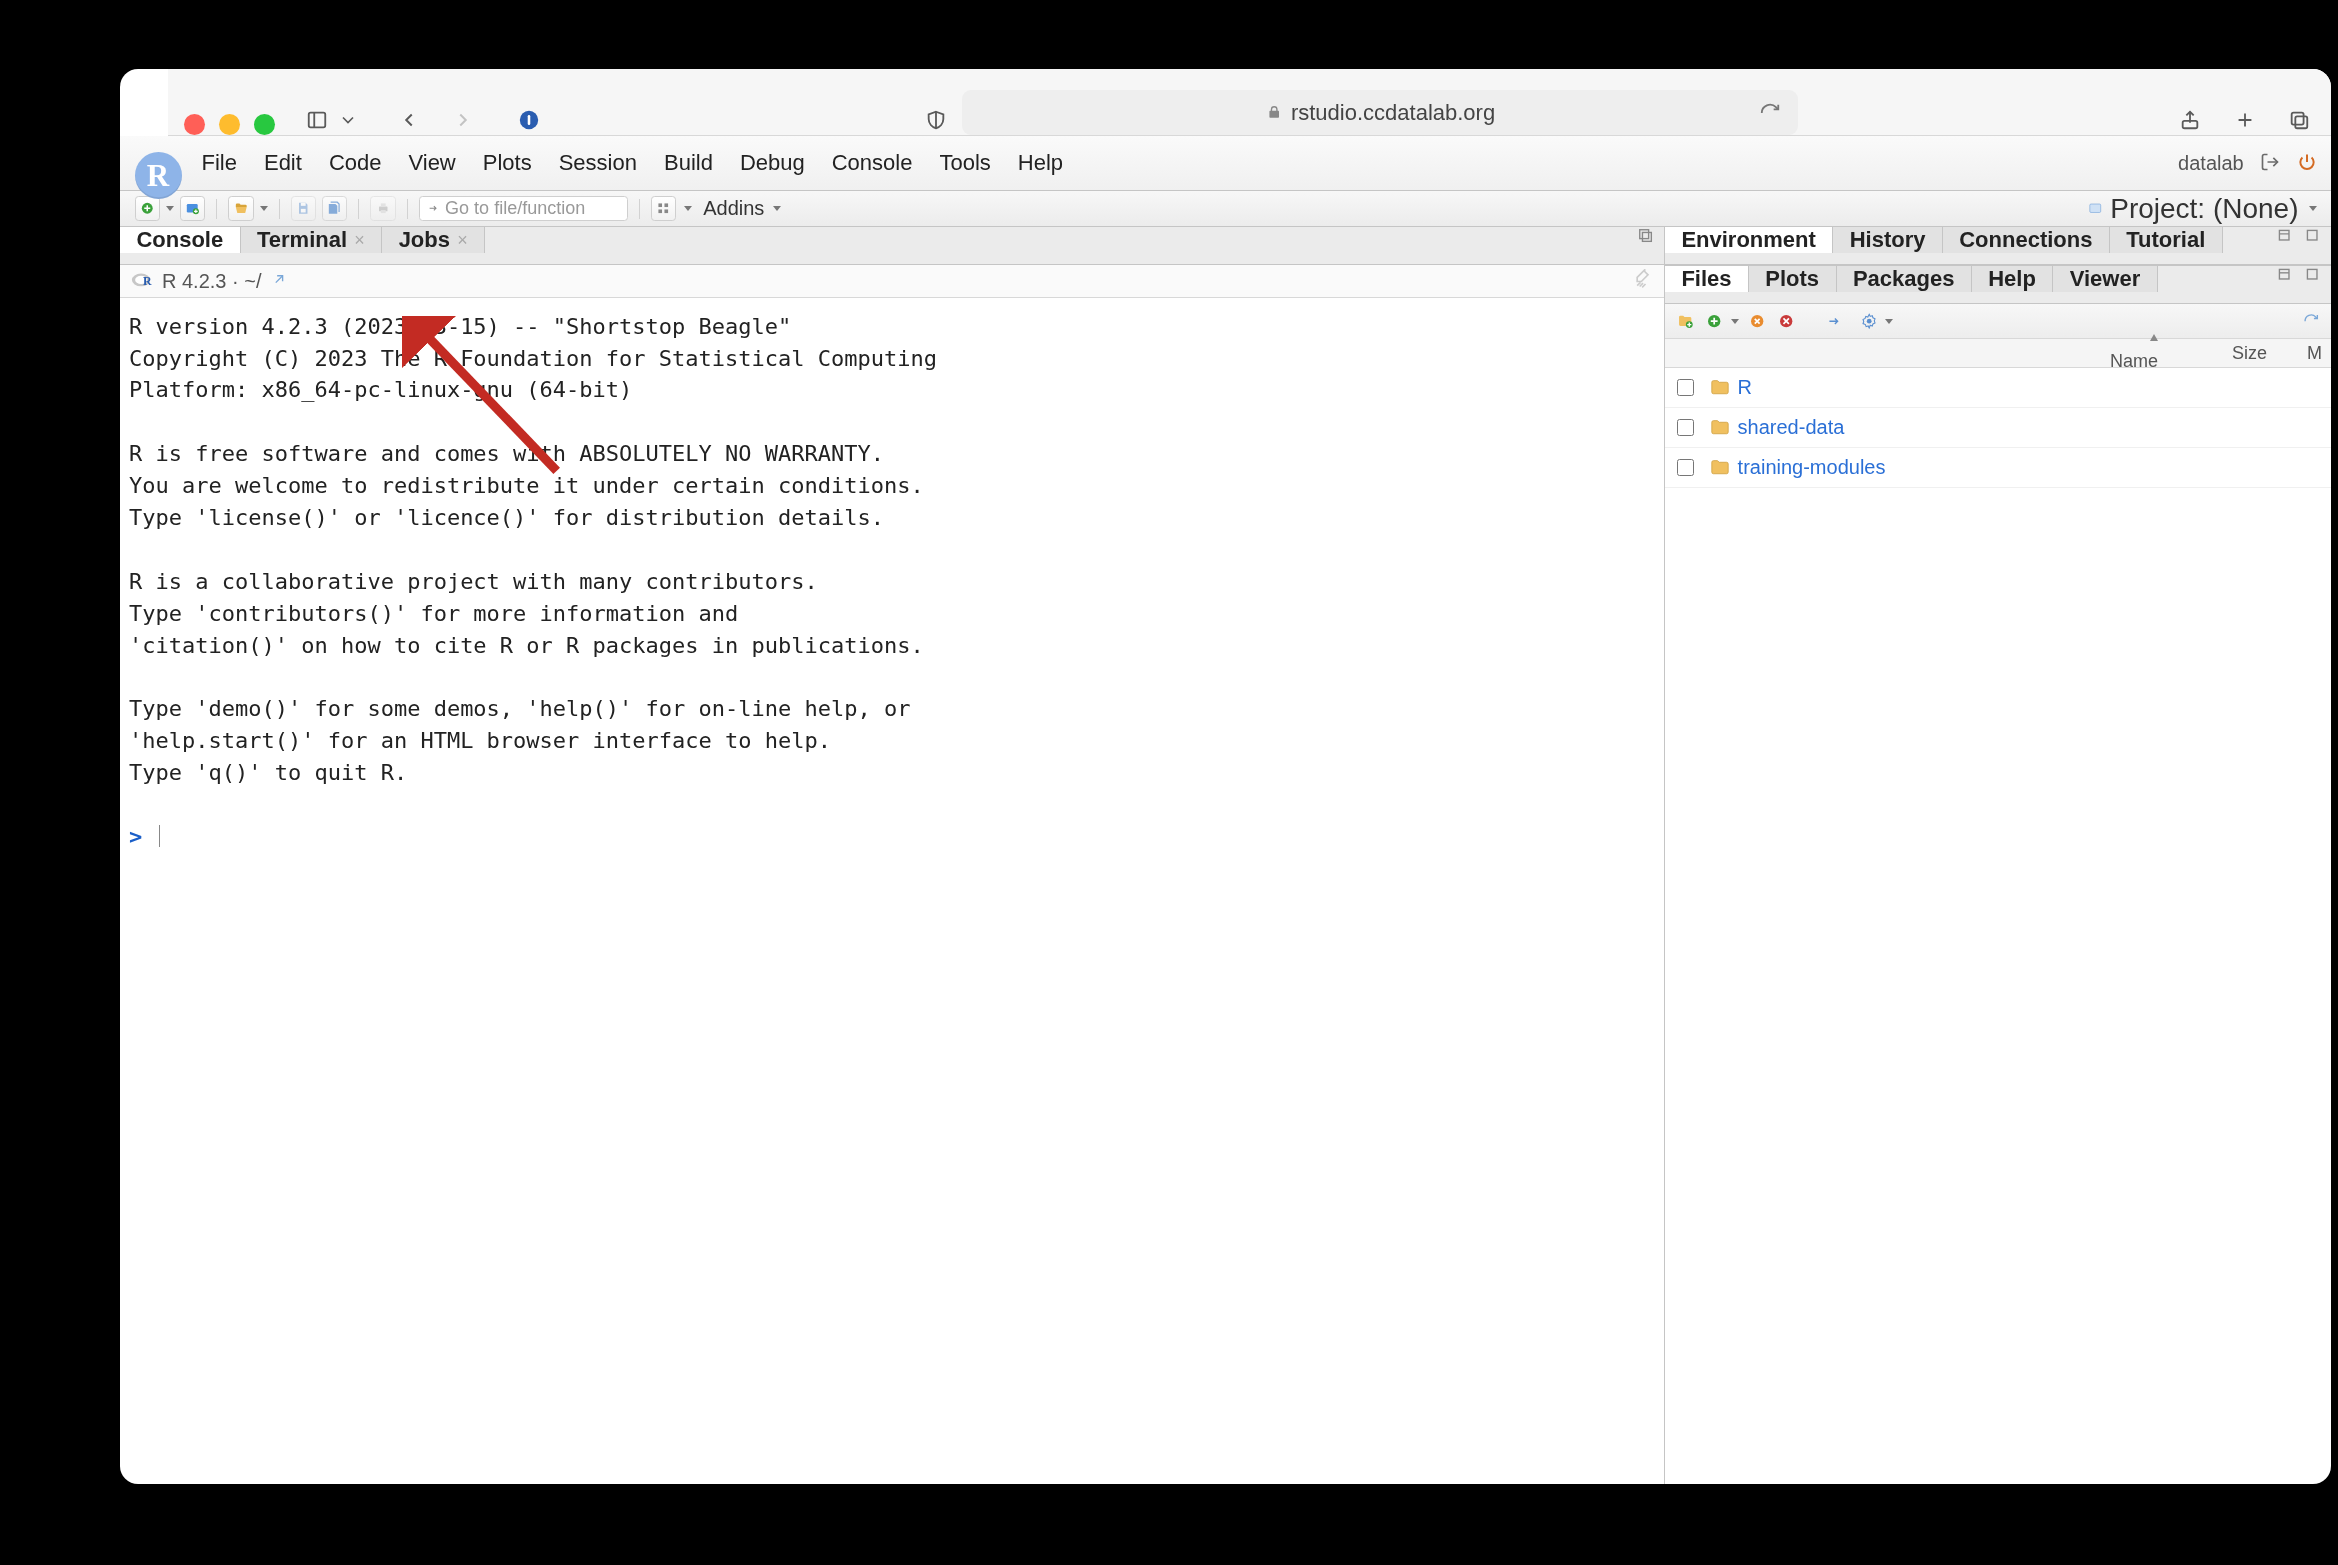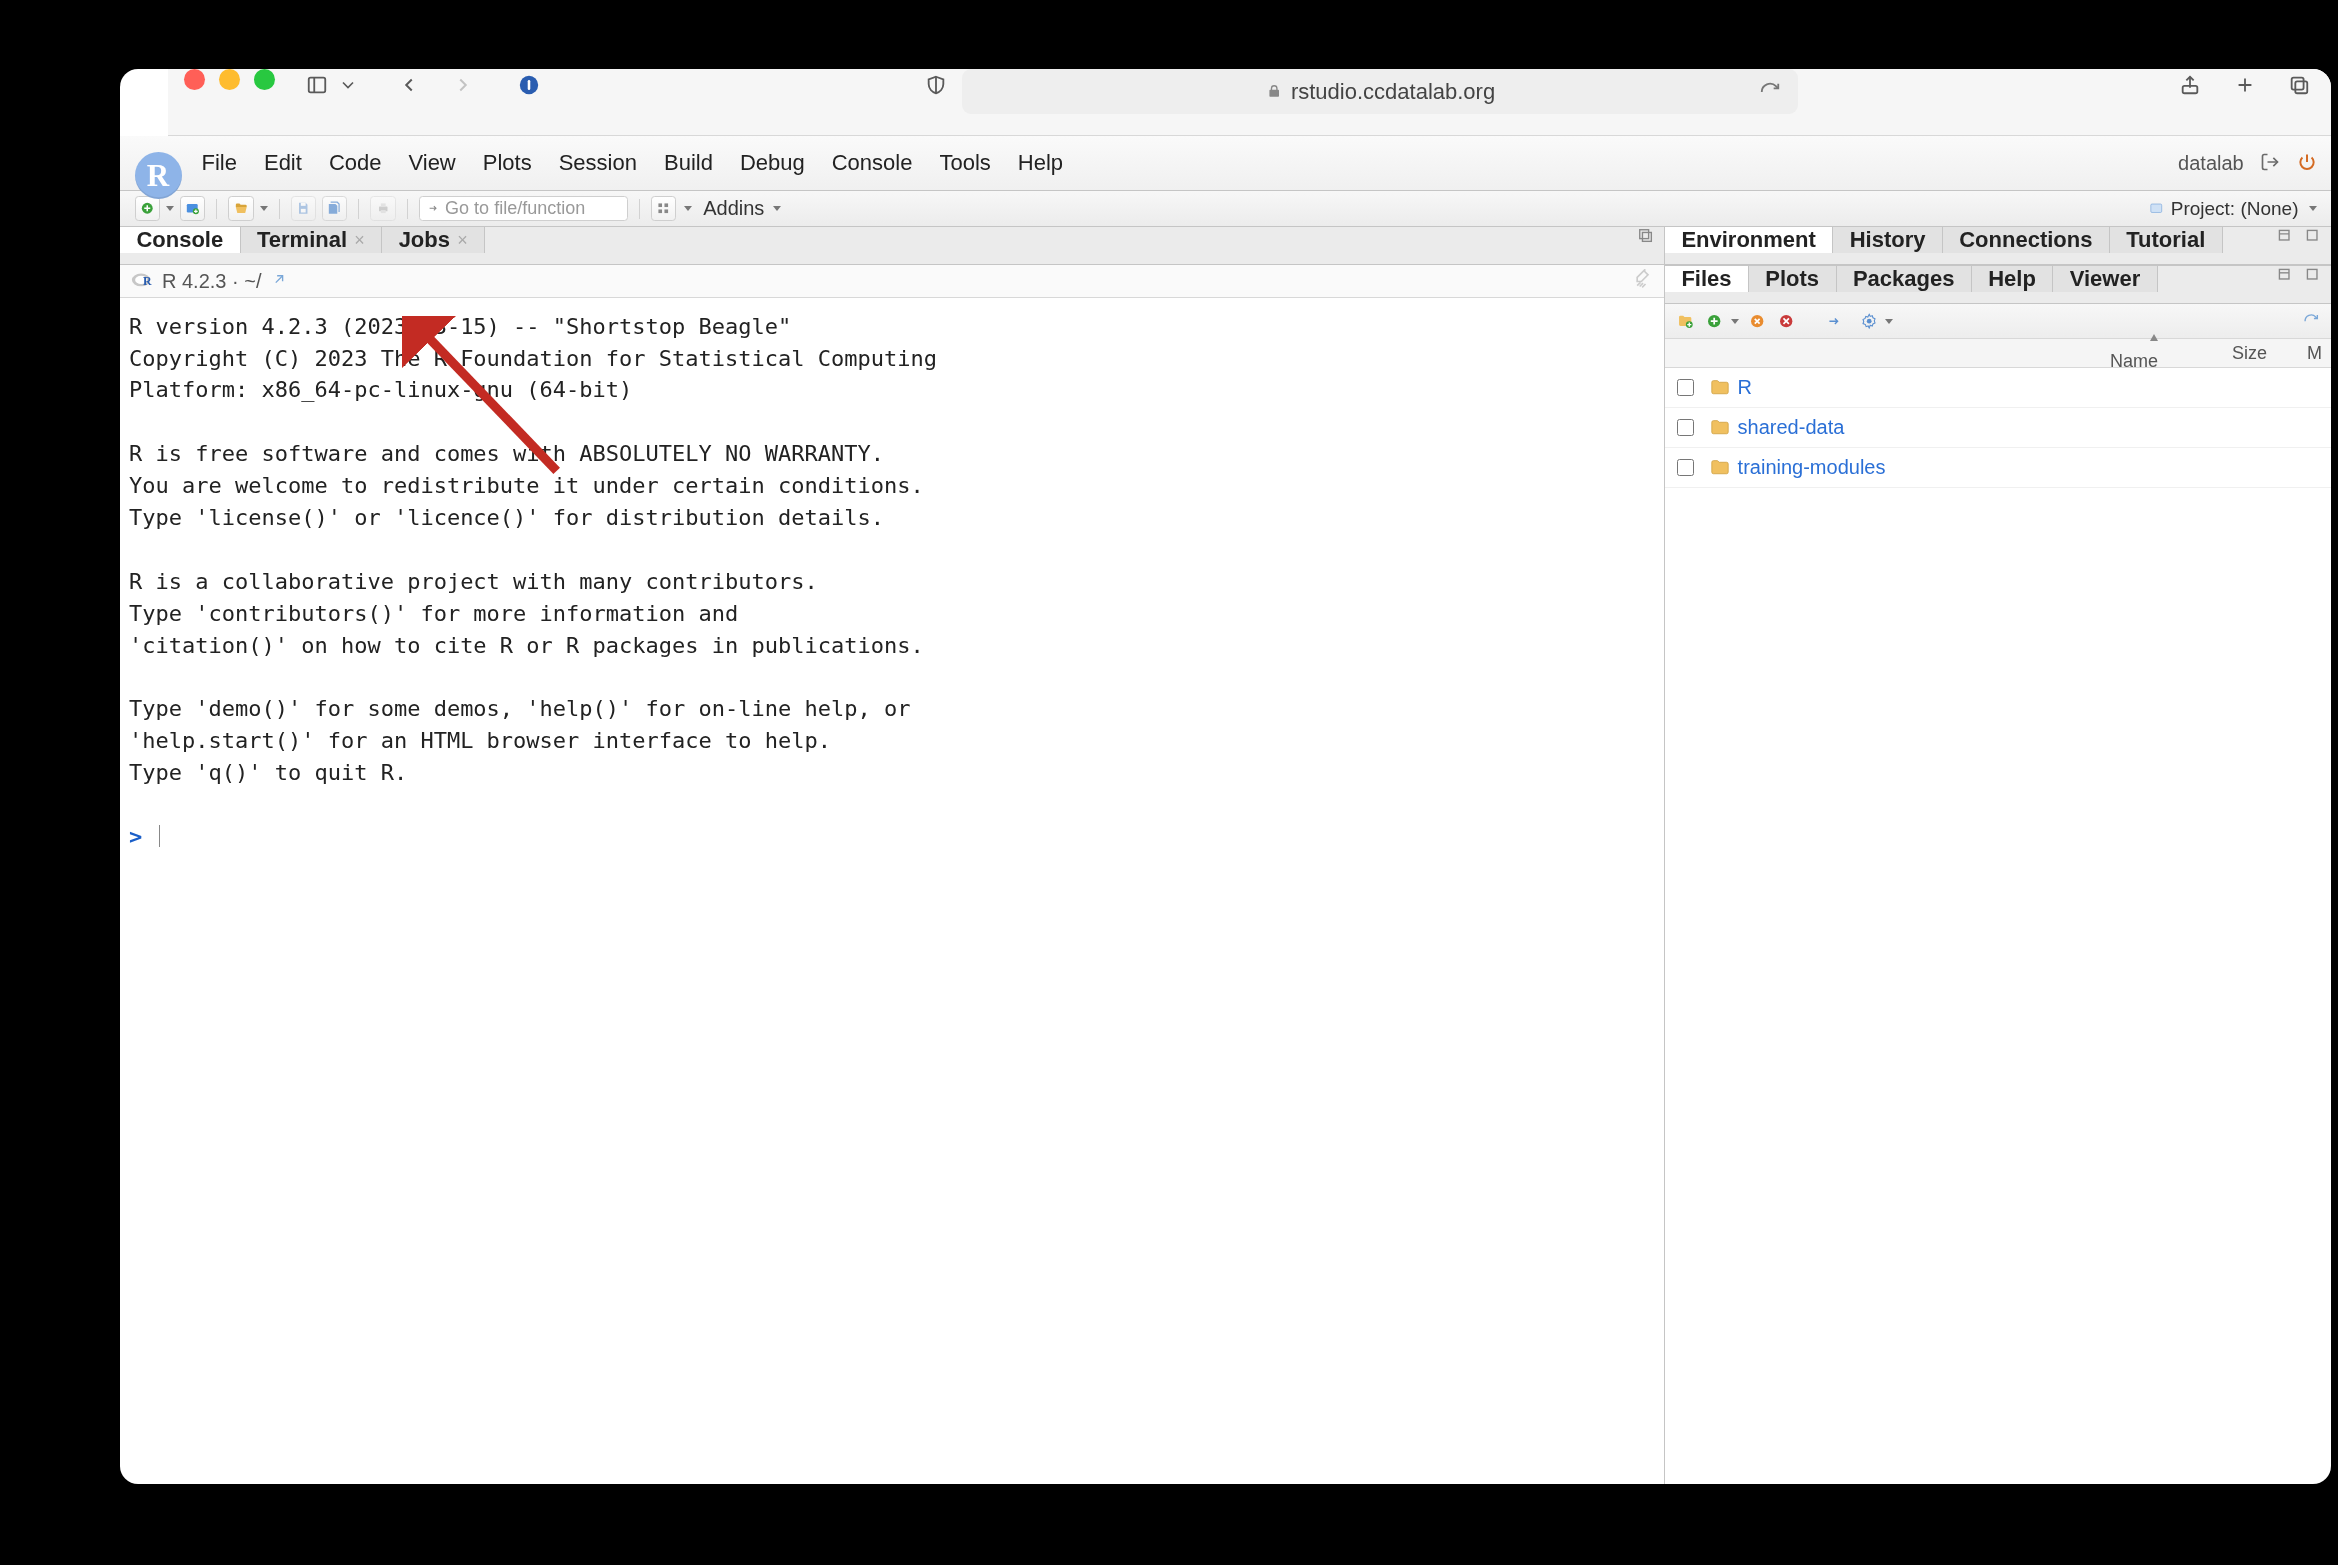--- a/index.html
+++ b/index.html
@@ -53,21 +53,21 @@
     display: flex;
     flex-direction: column;
   }
 
   
   .titlebar {
     height: 67px;
     background: var(--bg-chrome);
     border-bottom: 0.9px solid var(--border-light);
     display: flex;
-    align-items: flex-start;
+    align-items: flex-end;
     padding: 0 16.4px;
     gap: 11px;
     margin-left: 48px;
   }
   .traffic { display: flex; gap: 13.6px; margin-right: 16.4px;}
   .traffic .dot { width: 21px; height: 21px; border-radius: 50%; }
   .dot.red { background: var(--red-dot); }
   .dot.yellow { background: var(--yellow-dot); }
   .dot.green { background: var(--green-dot); }
   .tb-icon {
@@ -137,21 +137,21 @@
   .tgroup { display:flex; align-items:center; gap:3.6px; }
   .divider { width:0.9px; height:20px; background:#d2d2d2; margin:0 5.5px; }
   .gotofile {
     height:25.5px; width:209px;
     border:0.9px solid #cfcfcf; border-radius:3.6px;
     background:#fff; display:flex; align-items:center; gap:5.5px; padding:0 7.3px;
     color:#999; font-size:18px;
   }
   .gotofile svg{width:12.7px;height:12.7px;color:#888;}
   .addins { display:flex; align-items:center; gap:5.5px; color:#333; font-size:20px; margin-left:5.5px;}
-  .toolbar-right{margin-left:auto; display:flex; align-items:center; gap:7.3px; color:#333; font-size:19px;}
+  .toolbar-right{margin-left:auto; display:flex; align-items:center; gap:7.3px; color:#333; font-size:28px;}
   .toolbar-right svg{width:14.5px;height:14.5px; color:#6fa0d9;}
   .caret{width:0;height:0;border-left:4.5px solid transparent;border-right:4.5px solid transparent;border-top:5.5px solid #777;display:inline-block;margin-left:2.7px;}
 
   
   .main {
     flex:1; display:flex; overflow:hidden;
   }
   .left-pane {
     flex:1; display:flex; flex-direction:column; border-right:0.9px solid var(--border-mid);
     min-width:0;

